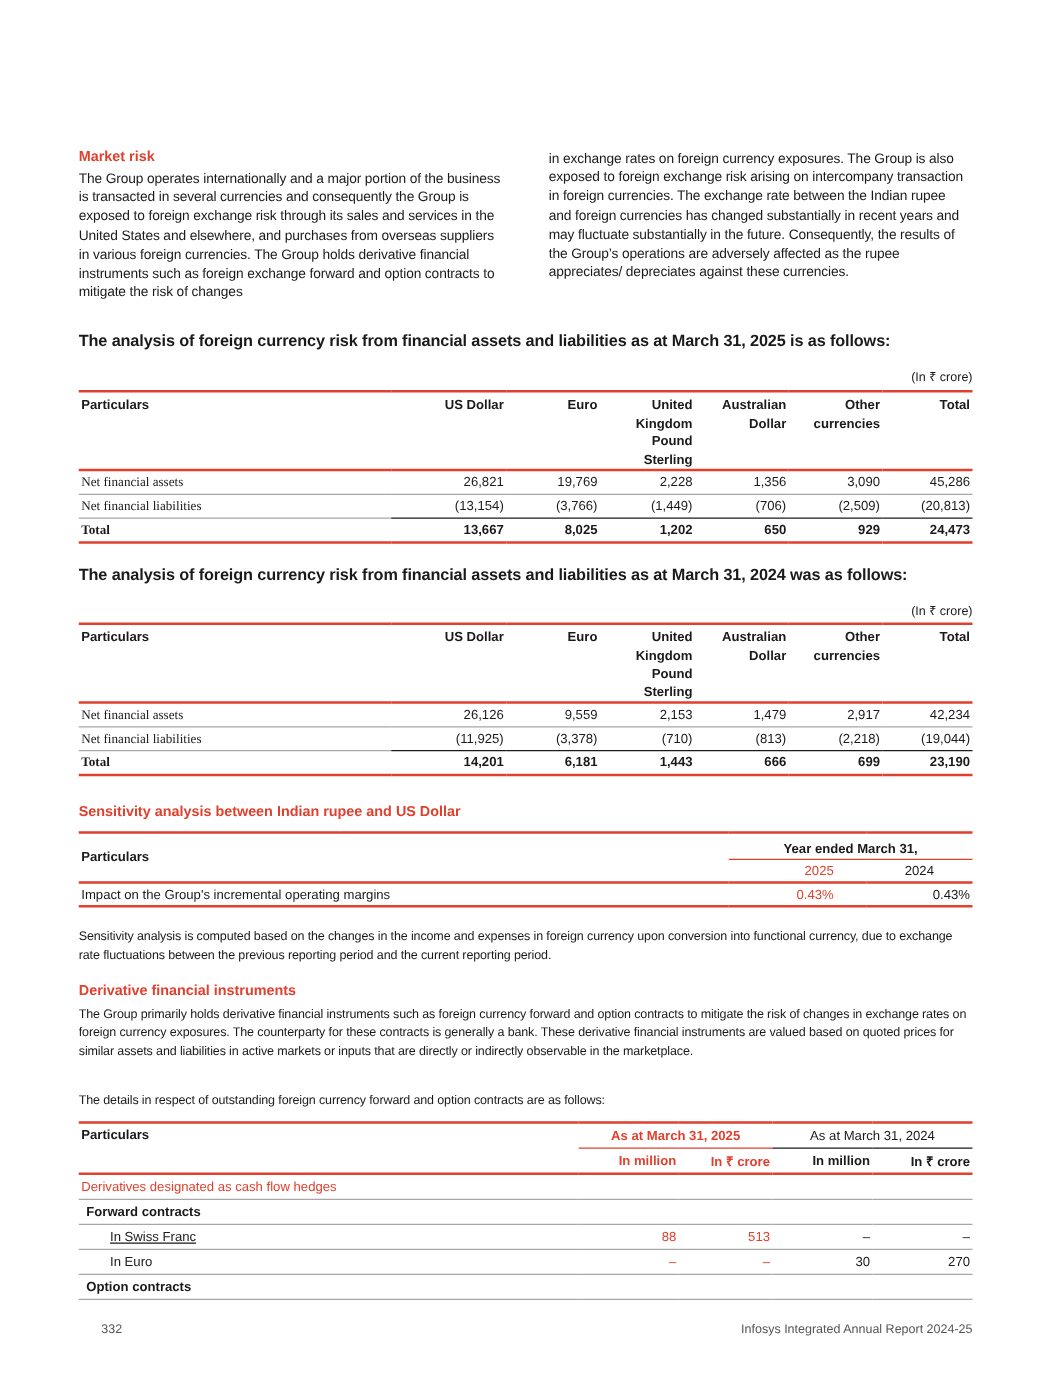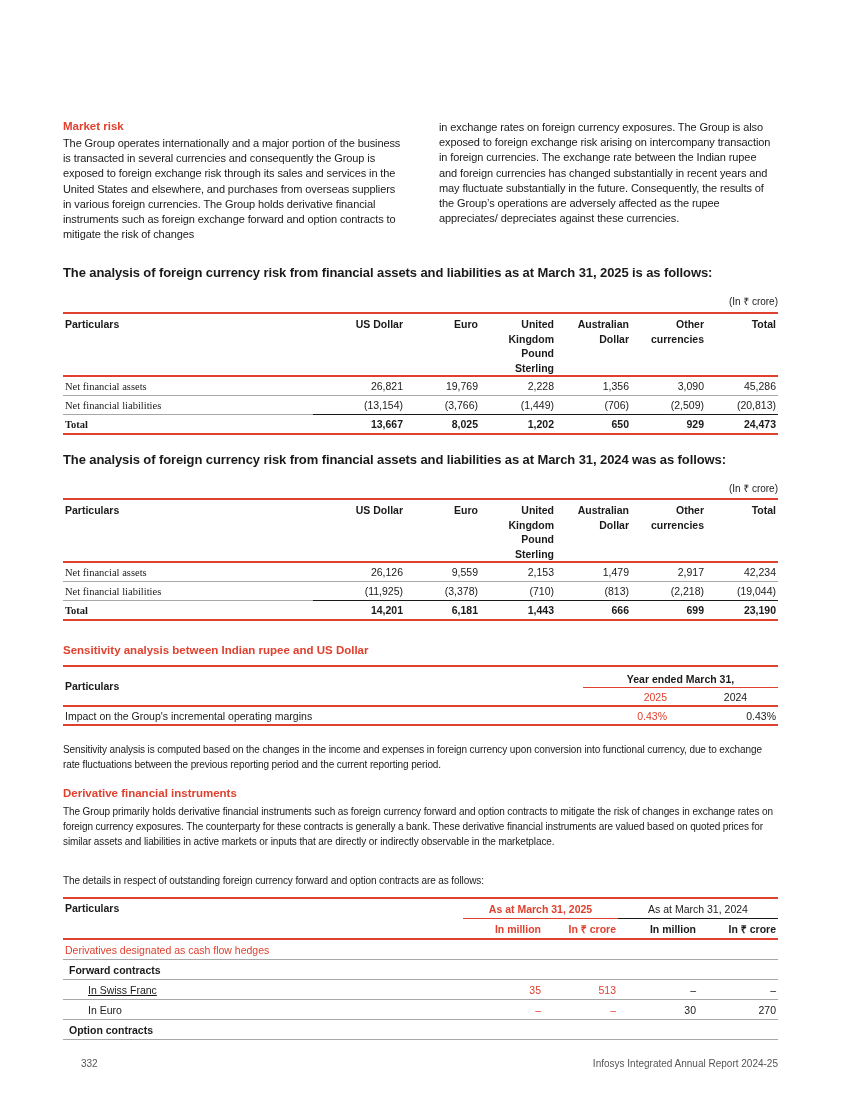--- a/index.html
+++ b/index.html
@@ -213,21 +213,21 @@
       <td style="text-align:right; font-weight:bold;">In ₹ crore</td>
     </tr>
     <tr style="border-bottom:1.5px solid #a7a7a7;">
       <td colspan="5" class="red">Derivatives designated as cash flow hedges</td>
     </tr>
     <tr style="border-bottom:1.5px solid #a7a7a7;">
       <td colspan="5" style="font-weight:bold; padding-left:6px;">Forward contracts</td>
     </tr>
     <tr style="border-bottom:1.5px solid #a7a7a7;">
       <td style="padding-left:25px;text-decoration:underline;">In Swiss Franc</td>
-      <td class="red" style="text-align:right;">35</td>
+      <td class="red" style="text-align:right;">88</td>
       <td class="red" style="text-align:right;">513</td>
       <td style="text-align:right;">–</td>
       <td style="text-align:right;">–</td>
     </tr>
     <tr style="border-bottom:1.5px solid #a7a7a7;">
       <td style="padding-left:25px;">In Euro</td>
       <td class="red" style="text-align:right;">–</td>
       <td class="red" style="text-align:right;">–</td>
       <td style="text-align:right;">30</td>
       <td style="text-align:right;">270</td>

